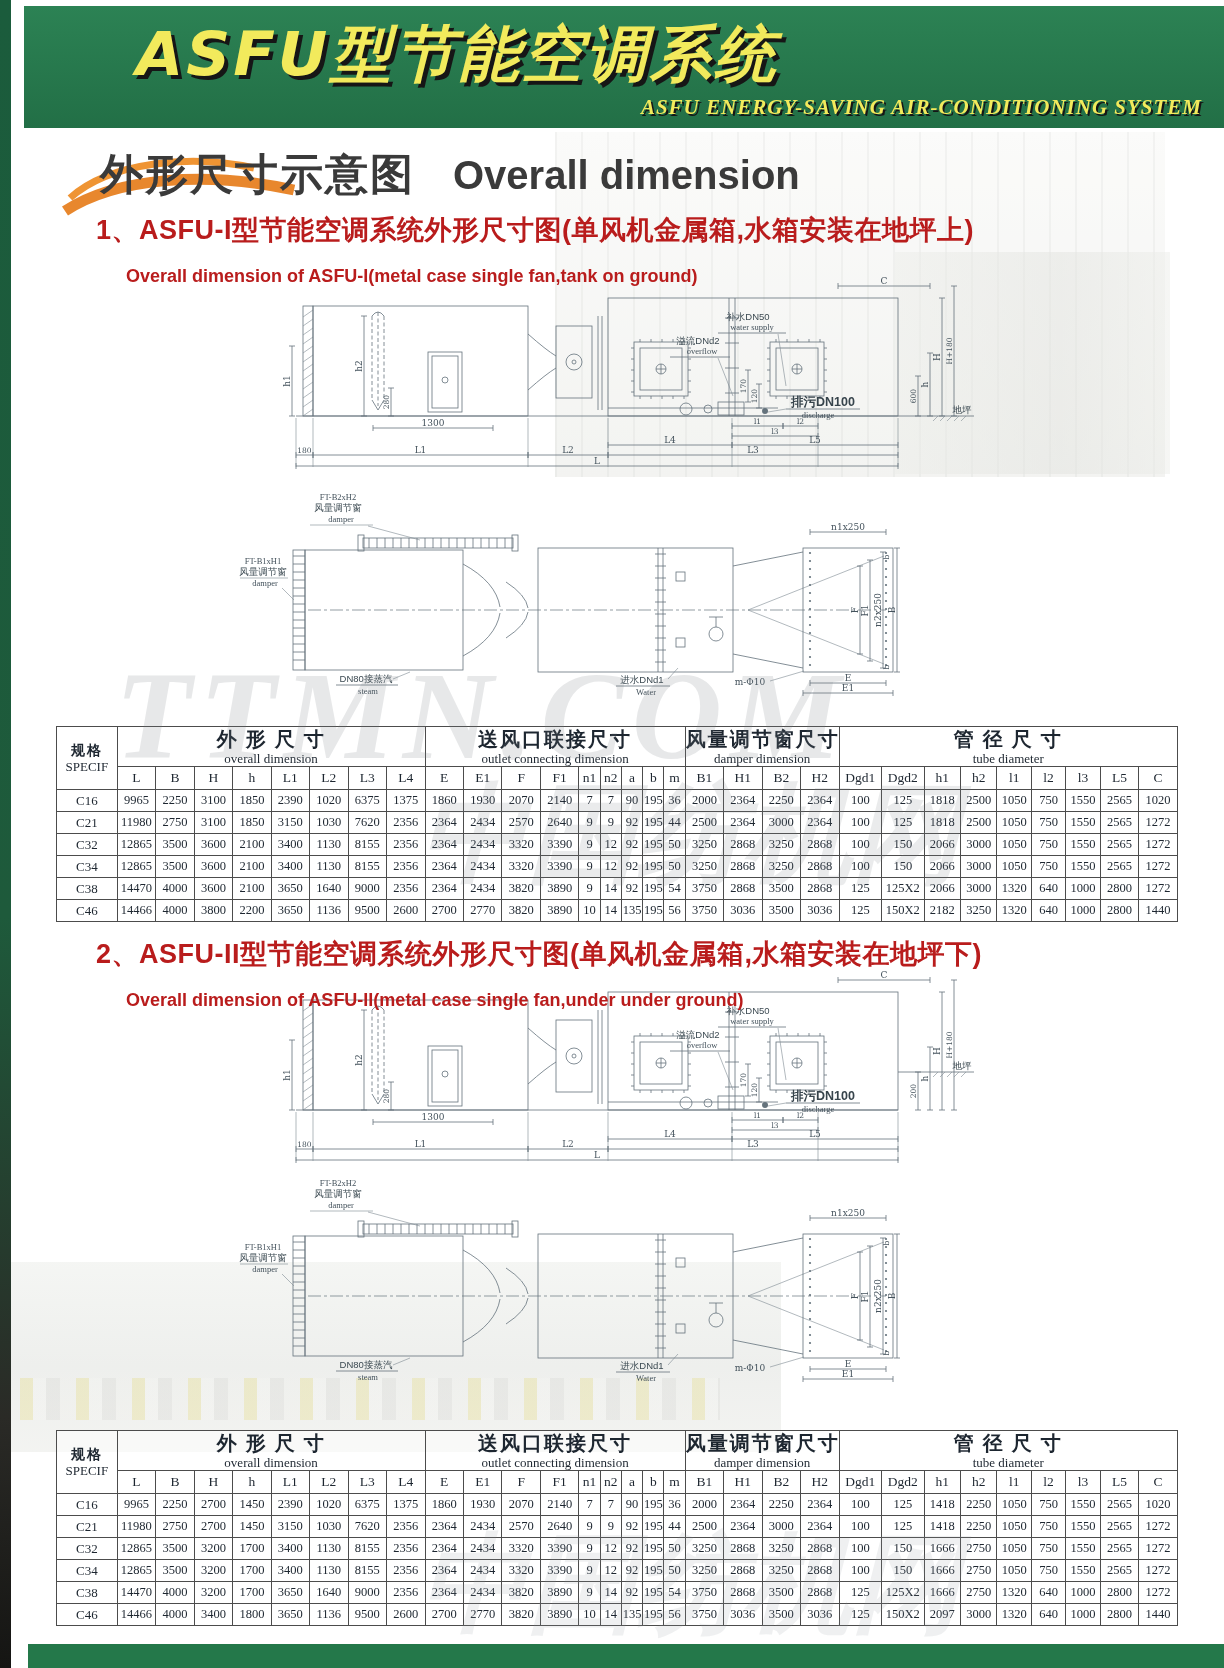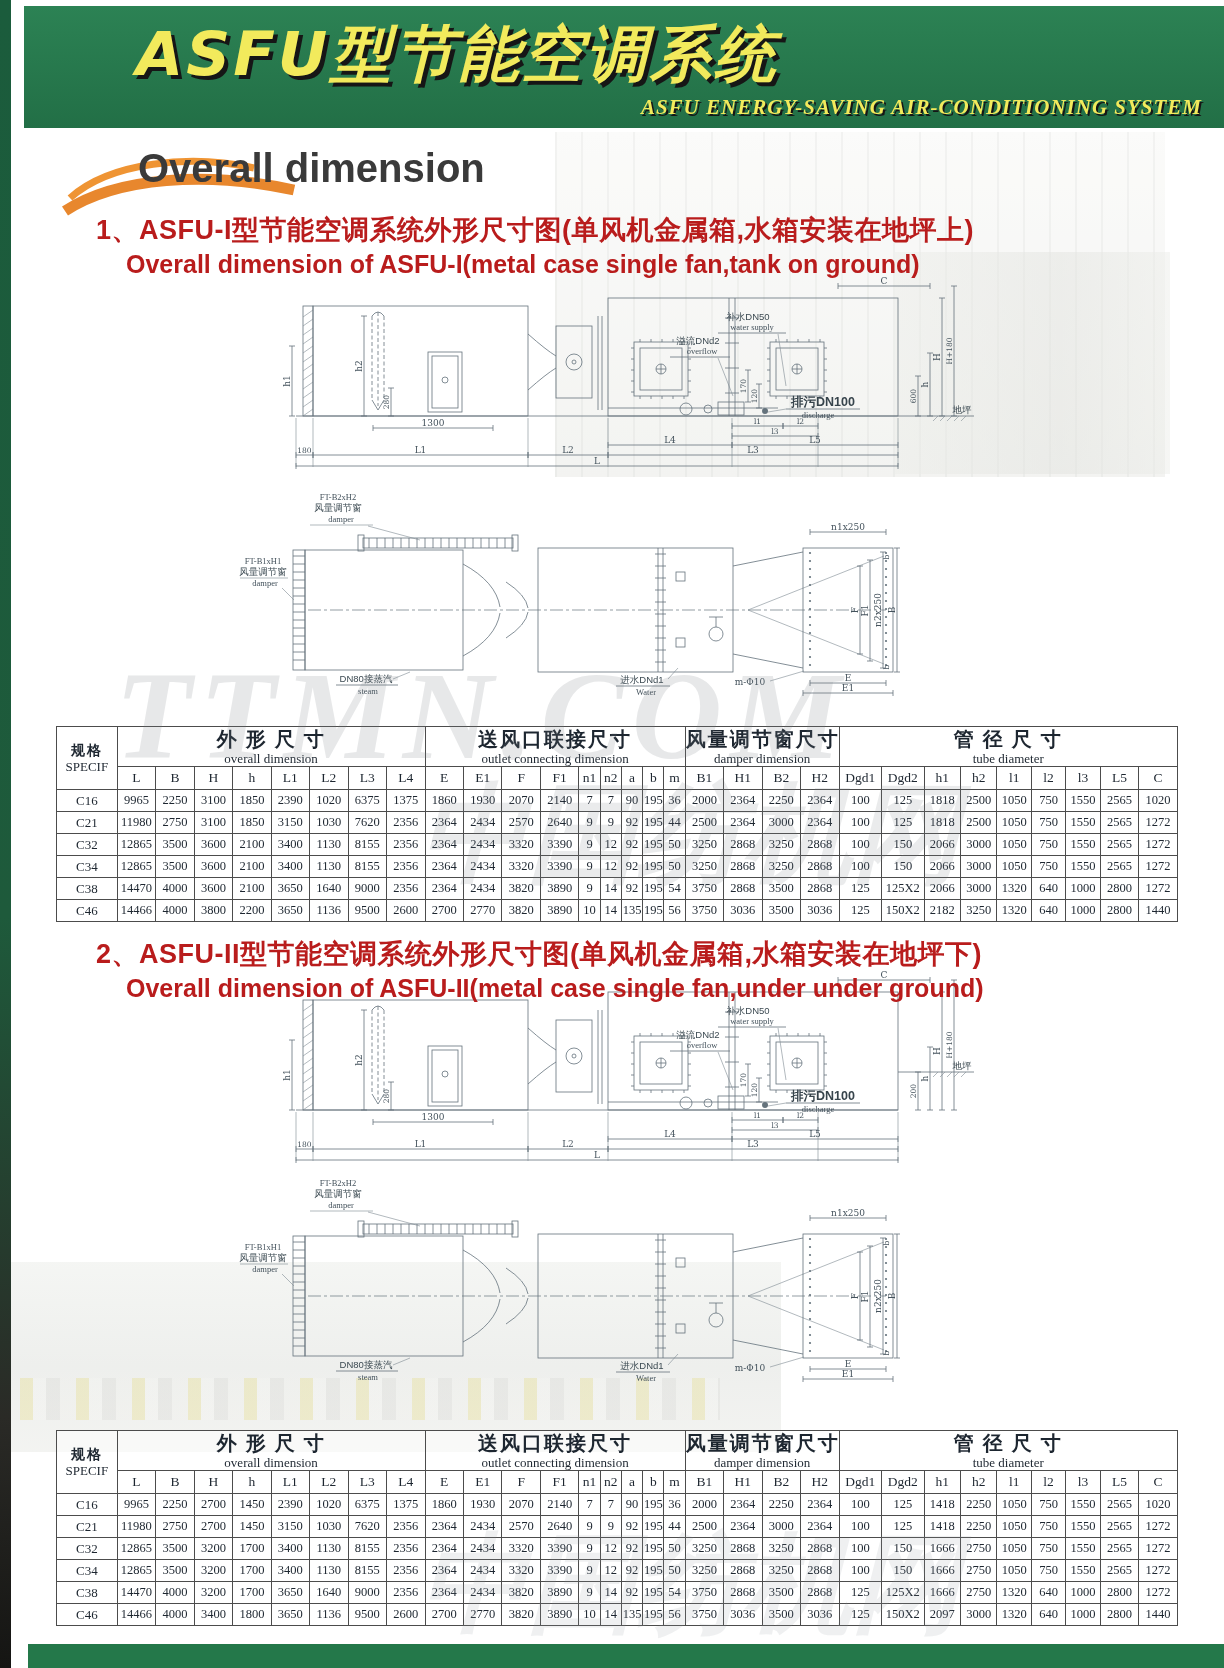--- a/index.html
+++ b/index.html
@@ -30,21 +30,21 @@
   .title-en{position:absolute;right:28px;bottom:8px;font-size:21px;font-weight:bold;font-style:italic;
       color:#f2ea5c;text-shadow:2px 2px 0 #161616;font-family:"Liberation Serif",serif;letter-spacing:1px;margin-left:20px;}
   
   .heading{left:100px;top:146px;display:flex;align-items:baseline;z-index:3;}
   .heading-cn{font-size:43px;font-weight:bold;color:#3a3a3a;letter-spacing:2px;}
   .heading-en{font-size:40px;font-weight:bold;color:#3a3a3a;margin-left:38px;}
   .swoosh{left:62px;top:152px;width:250px;height:64px;z-index:2;}
   
   .subtitle{z-index:3;color:#b91c1c;}
   .sub-cn{font-size:27px;font-weight:bold;letter-spacing:.5px;}
-  .sub-en{font-size:25px;font-weight:bold;margin-left:30px;margin-top:2px;}
+  .sub-en{font-size:18px;font-weight:bold;margin-left:30px;margin-top:18px;}
   
   svg.diagram{overflow:visible;z-index:2;}
   .ln{stroke:#64727c;stroke-width:.8;fill:none;}
   .hatch{stroke:#7d8a92;stroke-width:.6;fill:none;}
   .dash{stroke:#64727c;stroke-width:.8;fill:none;stroke-dasharray:4 2.5;}
   .cdash{stroke:#64727c;stroke-width:.7;fill:none;stroke-dasharray:13 3 3 3;}
   .dot{fill:#64727c;stroke:none;}
   .fill{fill:#64727c;stroke:none;}
   svg text{text-anchor:middle;}
   .dim{font:9px "DejaVu Serif",serif;fill:#44525c;}
@@ -83,20 +83,21 @@
 <div class="abs banner">
   <div class="title-cn">ASFU型节能空调系统</div>
   <div class="title-en">ASFU ENERGY-SAVING AIR-CONDITIONING SYSTEM</div>
 </div>
 
 <svg class="abs swoosh" viewBox="0 0 250 64">
   <path d="M8,46 C48,10 128,2 192,16" stroke="#ef9433" stroke-width="7" fill="none"></path>
   <path d="M3,59 C55,25 145,19 232,38" stroke="#e8872d" stroke-width="11" fill="none"></path>
 </svg>
 <div class="abs heading">
+  <span class="heading-cn">外形尺寸示意图</span>
   <span class="heading-en">Overall dimension</span>
 </div>
 
 <div class="abs subtitle" style="left:96px;top:212px;">
   <div class="sub-cn"><span>1、</span><span>ASFU-I型节能空调系统外形尺寸图(单风机金属箱,水箱安装在地坪上)</span></div>
   <div class="sub-en">Overall dimension of ASFU-I(metal case single fan,tank on ground)</div>
 </div>
 
 <svg id="side1" class="abs diagram" style="left:278px;top:258px;" width="700" height="228" viewBox="0 0 700 228">
     <line x1="18" y1="158" x2="620" y2="158" class="ln"></line>

